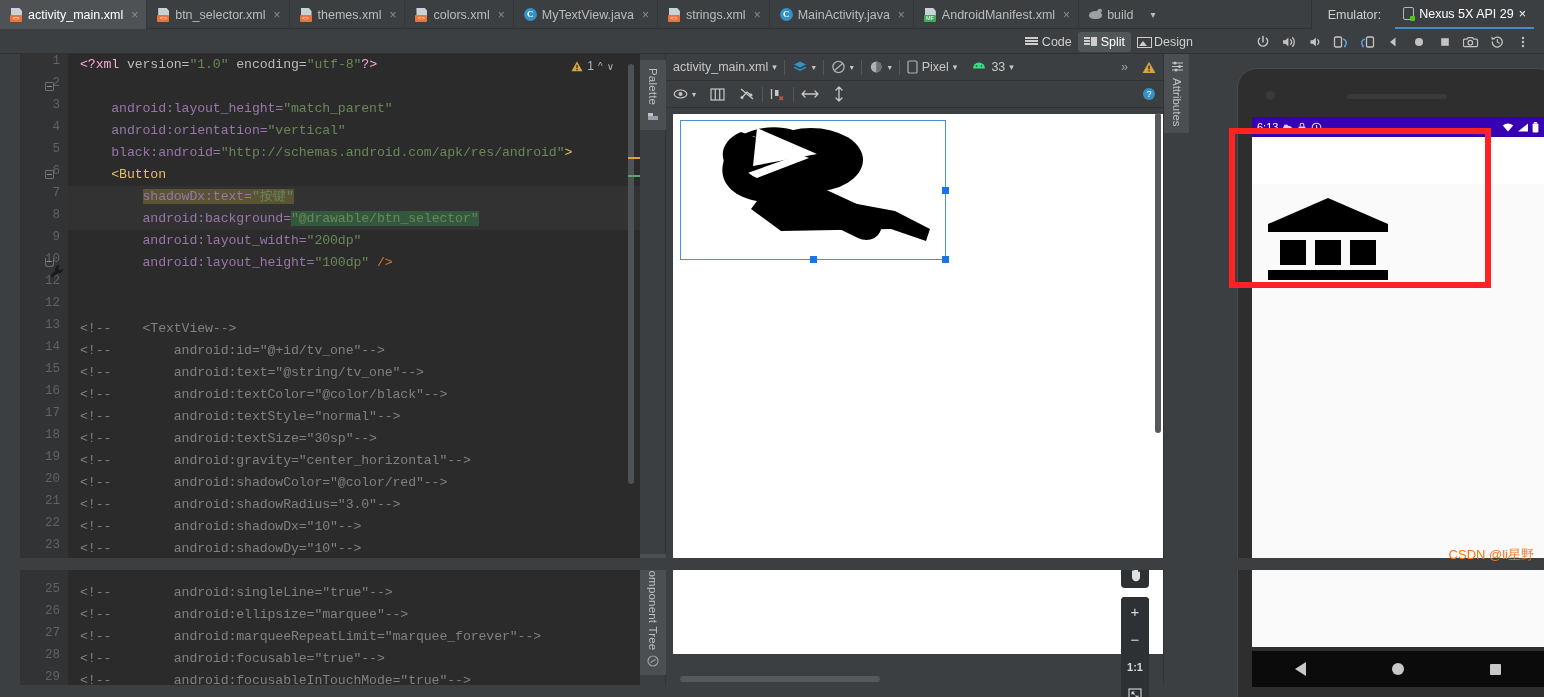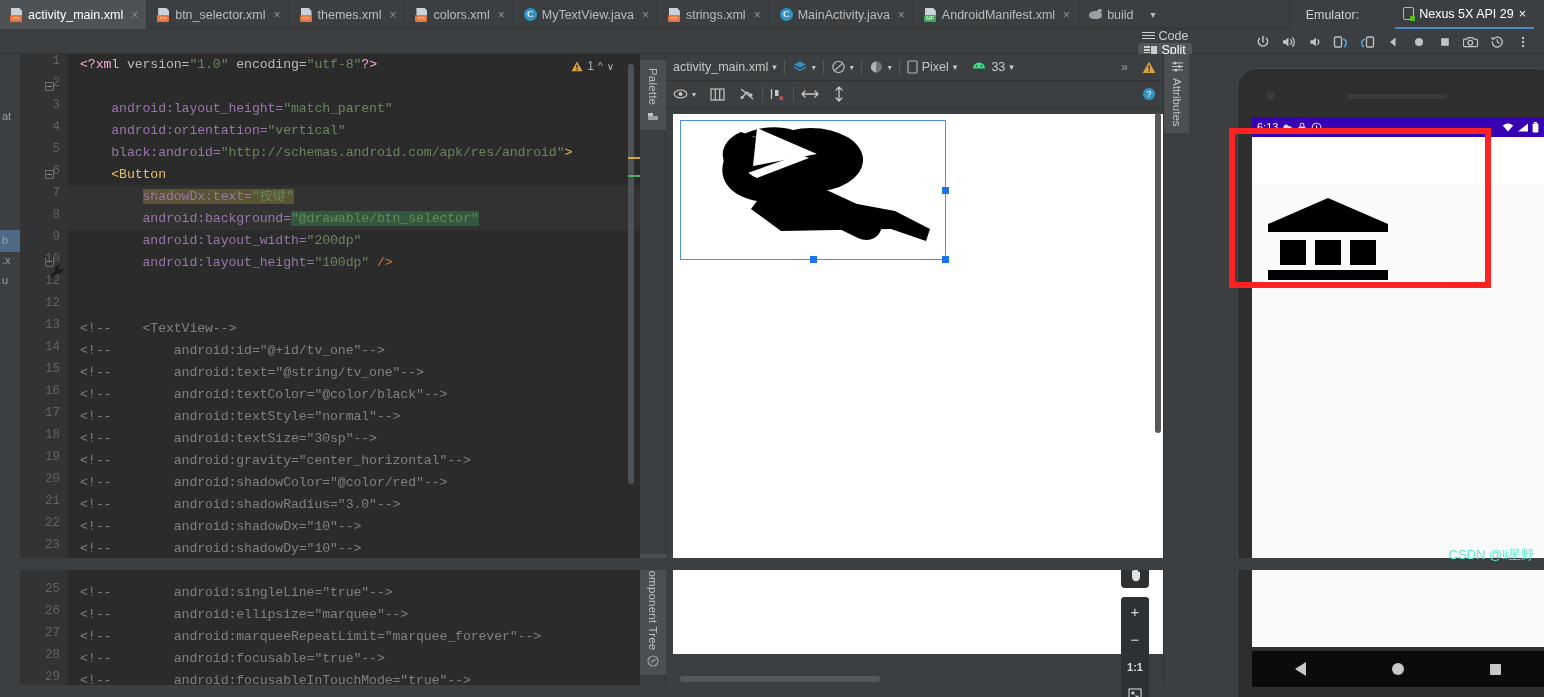--- a/index.html
+++ b/index.html
@@ -73,21 +73,21 @@
   }
   .tabs-chevron {
     display: flex; align-items: center; padding: 0 9px;
     color: #bbb; font-size: 10px;
   }
 
   
   .emu-tabzone {
     position: absolute; right: 0; top: 0; height: 29px;
     display: flex; align-items: center; background: #3c3f41;
-    padding-right: 10px; border-left: 1px solid #323232; gap: 22px;
+    padding-right: 10px; border-left: 1px solid #323232;
   }
   .emu-label {
     color: #cfcfcf; font-size: 12.5px; padding: 0 14px 0 16px;
   }
   .emu-devtab {
     display: flex; align-items: center; gap: 5px; height: 29px;
     padding: 0 8px; color: #ffffff; font-size: 12.5px;
     border-bottom: 2px solid #4a88c7;
   }
   .ic-device {
@@ -99,21 +99,21 @@
     width: 5px; height: 5px; background: #52c41a; border-radius: 1px;
   }
 
   
   .toolbar2 {
     position: absolute; left: 0; top: 29px; width: 1544px; height: 25px;
     background: #3c3f41; border-bottom: 1px solid #323232;
   }
   .csd-group {
     position: absolute; right: 345px; top: 0; height: 25px;
-    display: flex; align-items: center; gap: 0px; flex-direction: column;
+    display: flex; align-items: center; gap: 0px;
   }
   .csd {
     display: flex; align-items: center; gap: 4px; height: 20px;
     padding: 0 6px; color: #cdcdcd; font-size: 12.5px; border-radius: 3px;
   }
   .csd.active { background: #515658; color: #ffffff; }
   .ic-code, .ic-split, .ic-design { width: 13px; height: 11px; position: relative; }
   .ic-code::before {
     content: ""; position: absolute; left: 0; top: 1px; width: 13px; height: 9px;
     background: repeating-linear-gradient(#cdcdcd 0 1.5px, transparent 1.5px 3px);
@@ -369,21 +369,21 @@
   .nav-home { width: 12px; height: 12px; border-radius: 50%; background: #c8c8c8; }
   .nav-rec { width: 11px; height: 11px; background: #c8c8c8; border-radius: 1px; }
 
   .red-annot {
     position: absolute; left: 1229px; top: 128px;
     width: 262px; height: 160px;
     border: 6px solid #ff2222; pointer-events: none;
   }
   .watermark {
     position: absolute; right: 10px; bottom: 6px;
-    color: #5eead4; font-size: 13px;
+    color: #f97316; font-size: 13px;
   }
   .dark-bottom {
     position: absolute; left: 0; bottom: 0; width: 1544px; height: 12px;
     background: #3c3f41;
   }
 </style>
 </head>
 <body>
 
 <div id="app">
@@ -526,27 +526,20 @@
       <div class="etb">
         <svg width="4" height="14" viewBox="0 0 4 14">
             <circle cx="2" cy="3" r="1.2" fill="#c3c3c3"></circle>
             <circle cx="2" cy="7" r="1.2" fill="#c3c3c3"></circle>
             <circle cx="2" cy="11" r="1.2" fill="#c3c3c3"></circle>
           </svg>
       </div>
     </div>
   </div>
 
-  <div class="leftstrip">
-    <div class="leftsel"></div>
-    <div class="frag" style="top:56px">at</div>
-    <div class="frag" style="top:180px">b</div>
-    <div class="frag" style="top:200px">.x</div>
-    <div class="frag" style="top:220px">u</div>
-  </div>
 
   <div class="editor">
     <div class="lineHL" style="top:132px"></div>
     <div class="lineHL" style="top:154px"></div>
 
     <div class="gutter">
       <div class="ln" style="top:0px">1</div>
       <div class="ln" style="top:22px">2</div>
       <div class="ln" style="top:44px">3</div>
       <div class="ln" style="top:66px">4</div>

